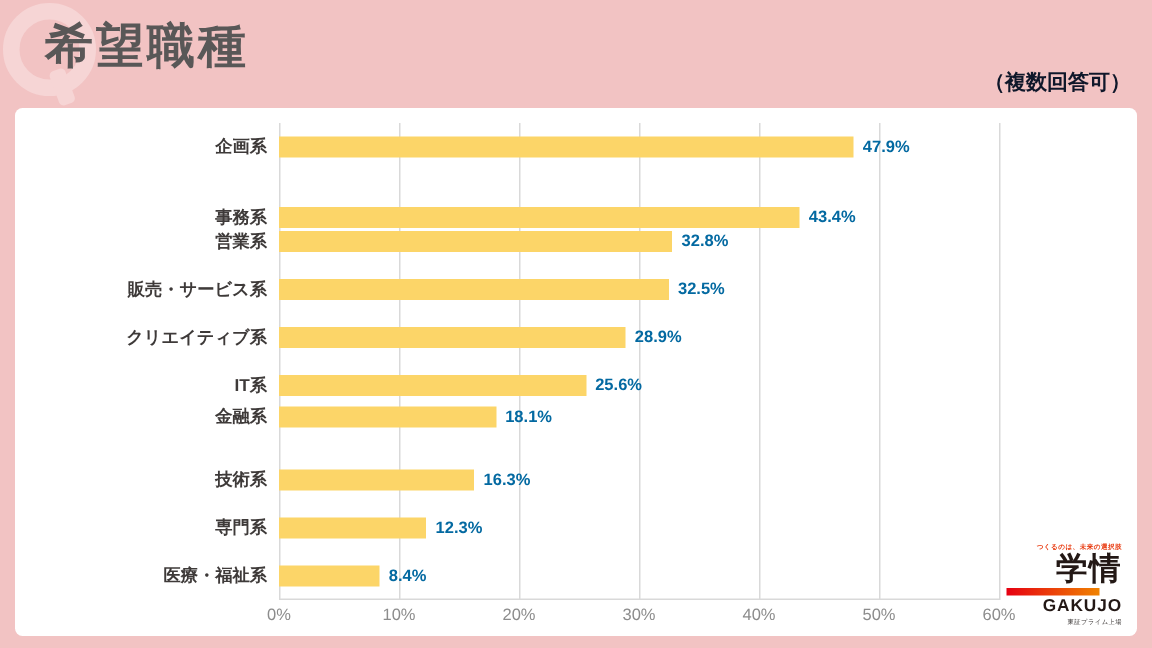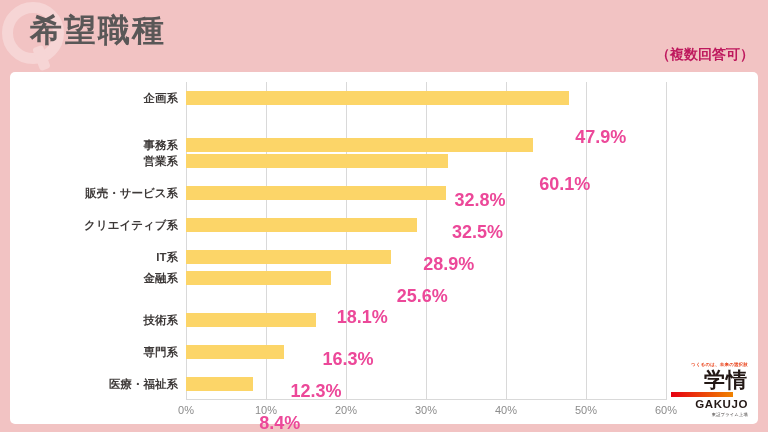--- a/index.html
+++ b/index.html
@@ -43,21 +43,21 @@
     color: #595757;
     letter-spacing: 2px;
     line-height: 44px;
     white-space: nowrap;
   }
   .multi-answer-note {
     position: absolute;
     right: 14px; top: 46px;
     font-size: 14px;
     font-weight: bold;
-    color: #be185d;
+    color: #0f172a;
     white-space: nowrap;
   }
 
   
   .panel {
     position: absolute;
     left: 10px; top: 72px;
     width: 748px; height: 352px;
     background: #ffffff;
     border-radius: 5px;
@@ -112,25 +112,24 @@
     left: 0;
     top: 50%;
     transform: translateY(-50%);
     height: 14px;
     background: #fcd568;
   }
   .bar-value {
     position: absolute;
     top: 50%;
     transform: translateY(-50%);
-    font-size: 18px;
-    font-weight: bold;
-    color: #ec4899;
-    white-space: nowrap;
-    margin-top: 39px;
+    font-size: 11px;
+    font-weight: bold;
+    color: #0369a1;
+    white-space: nowrap;
   }
 
   
   .logo {
     position: absolute;
     right: 10px; bottom: 6px;
     width: 92px;
     text-align: right;
   }
   .logo-tagline {
@@ -194,21 +193,21 @@
       <div class="gridline" style="left: 480px;"></div>
       <div class="xtick" style="left: 480px;">60%</div>
       <div class="row" style="top: 0px; height: 31.8px;">
         <div class="cat-label">企画系</div>
         <div class="bar" style="width: 383.2px; background: rgb(252, 213, 104);"></div>
         <div class="bar-value" style="left: 389.2px;">47.9%</div>
       </div>
       <div class="row" style="top: 47px; height: 31.8px; padding-left: 12px;">
         <div class="cat-label">事務系</div>
         <div class="bar" style="width: 347.2px; background: rgb(252, 213, 104);"></div>
-        <div class="bar-value" style="left: 353.2px;">60.1%</div>
+        <div class="bar-value" style="left: 353.2px;">43.4%</div>
       </div>
       <div class="row" style="top: 63.6px; height: 31.8px;">
         <div class="cat-label">営業系</div>
         <div class="bar" style="width: 262.4px; background: rgb(252, 213, 104);"></div>
         <div class="bar-value" style="left: 268.4px;">32.8%</div>
       </div>
       <div class="row" style="top: 95.4px; height: 31.8px;">
         <div class="cat-label">販売・サービス系</div>
         <div class="bar" style="width: 260px; background: rgb(252, 213, 104);"></div>
         <div class="bar-value" style="left: 266px;">32.5%</div>

